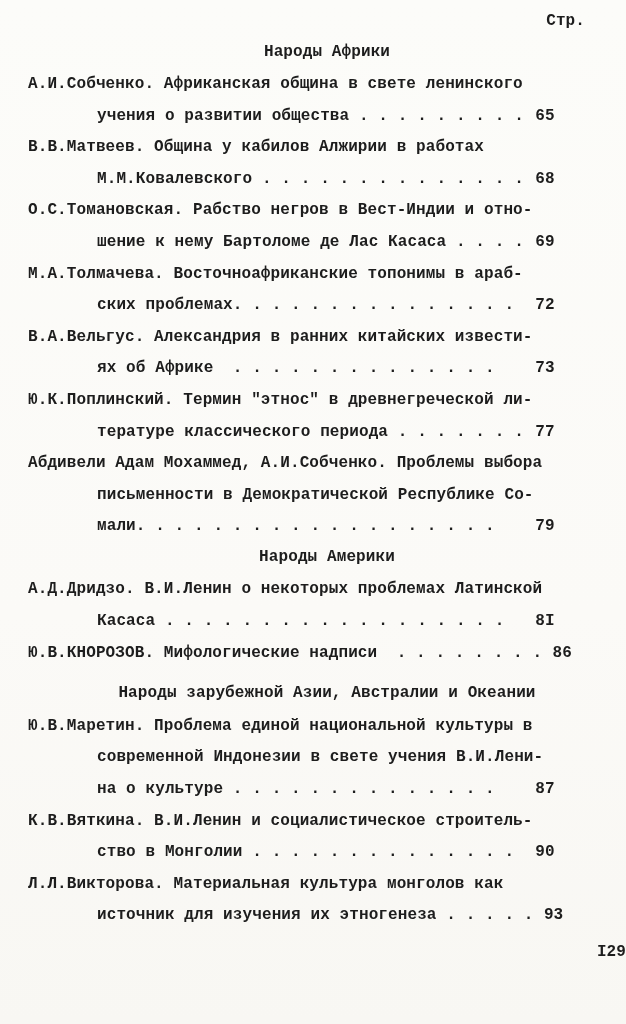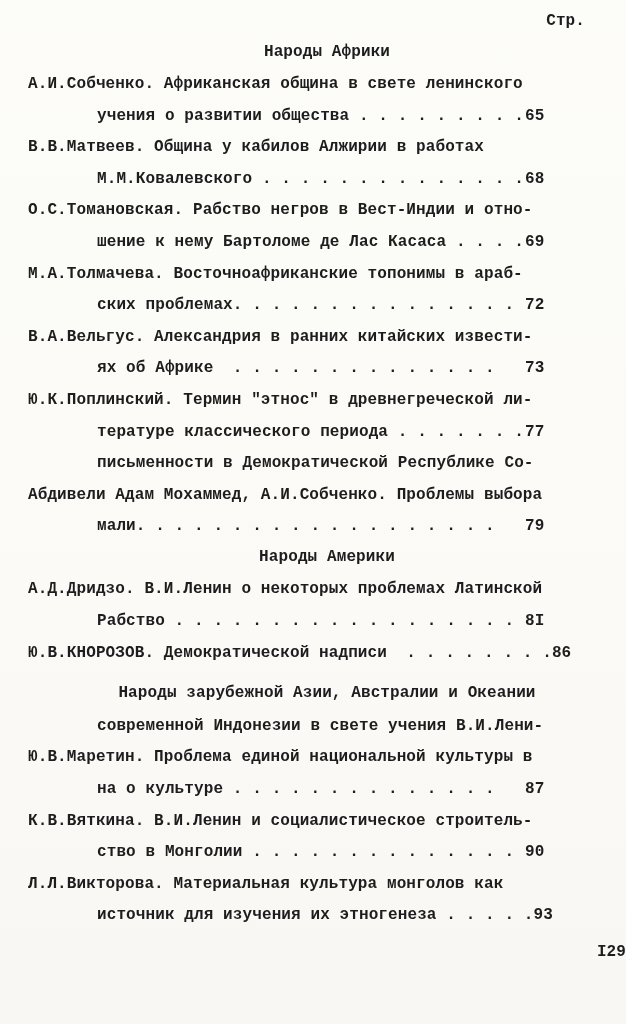--- a/index.html
+++ b/index.html
@@ -30,21 +30,21 @@
     line-height: 31.6px;
   }
   .row.right {
     justify-content: flex-end;
     padding-right: 41px;
   }
   .cont { padding-left: 69px; }
   .pg {
     margin-left: auto;
     min-width: 40px;
-    text-align: left;
+    text-align: center;
     padding-right: 61px;
   }
   .mt { margin-top: 10px; }
   .footer-row {
     display: block;
     text-align: right;
     margin-left: -28px;
     width: 626px;
     height: 31.6px;
     line-height: 31.6px;
@@ -87,46 +87,46 @@
       <div class="row"><span>В.А.Вельгус. Александрия в ранних китайских извести-</span></div>
       <div class="row"><span class="cont">ях об Африке  . . . . . . . . . . . . . .</span><span class="pg">73</span></div>
     </div>
 
     <div>
       <div class="row"><span>Ю.К.Поплинский. Термин "этнос" в древнегреческой ли-</span></div>
       <div class="row"><span class="cont">тературе классического периода . . . . . . .</span><span class="pg">77</span></div>
     </div>
 
     <div>
+      <div class="row"><span>Абдивели Адам Мохаммед, А.И.Собченко. Проблемы выбора</span></div>
       <div class="row"><span class="cont">письменности в Демократической Республике Со-</span></div>
-      <div class="row"><span>Абдивели Адам Мохаммед, А.И.Собченко. Проблемы выбора</span></div>
       <div class="row"><span class="cont">мали. . . . . . . . . . . . . . . . . . .</span><span class="pg">79</span></div>
     </div>
   </div>
 
   <div>
     <div class="row center">Народы Америки</div>
 
     <div>
       <div class="row"><span>А.Д.Дридзо. В.И.Ленин о некоторых проблемах Латинской</span></div>
-      <div class="row"><span class="cont">Рабство . . . . . . . . . . . . . . . . . .</span><span class="pg">8I</span></div>
+      <div class="row"><span class="cont">Касаса . . . . . . . . . . . . . . . . . .</span><span class="pg">8I</span></div>
     </div>
 
 
     <div>
-      <div class="row"><span>Ю.В.КНОРОЗОВ. Демократической надписи  . . . . . . . .</span><span class="pg">86</span></div>
+      <div class="row"><span>Ю.В.КНОРОЗОВ. Мифологические надписи  . . . . . . . .</span><span class="pg">86</span></div>
     </div>
   </div>
 
   <div>
     <div class="row center mt">Народы зарубежной Азии, Австралии и Океании</div>
 
     <div>
+      <div class="row"><span>Ю.В.Маретин. Проблема единой национальной культуры в</span></div>
       <div class="row"><span class="cont">современной Индонезии в свете учения В.И.Лени-</span></div>
-      <div class="row"><span>Ю.В.Маретин. Проблема единой национальной культуры в</span></div>
       <div class="row"><span class="cont">на о культуре . . . . . . . . . . . . . .</span><span class="pg">87</span></div>
     </div>
 
     <div>
       <div class="row"><span>К.В.Вяткина. В.И.Ленин и социалистическое строитель-</span></div>
       <div class="row"><span class="cont">ство в Монголии . . . . . . . . . . . . . .</span><span class="pg">90</span></div>
     </div>
 
     <div>
       <div class="row"><span>Л.Л.Викторова. Материальная культура монголов как</span></div>

